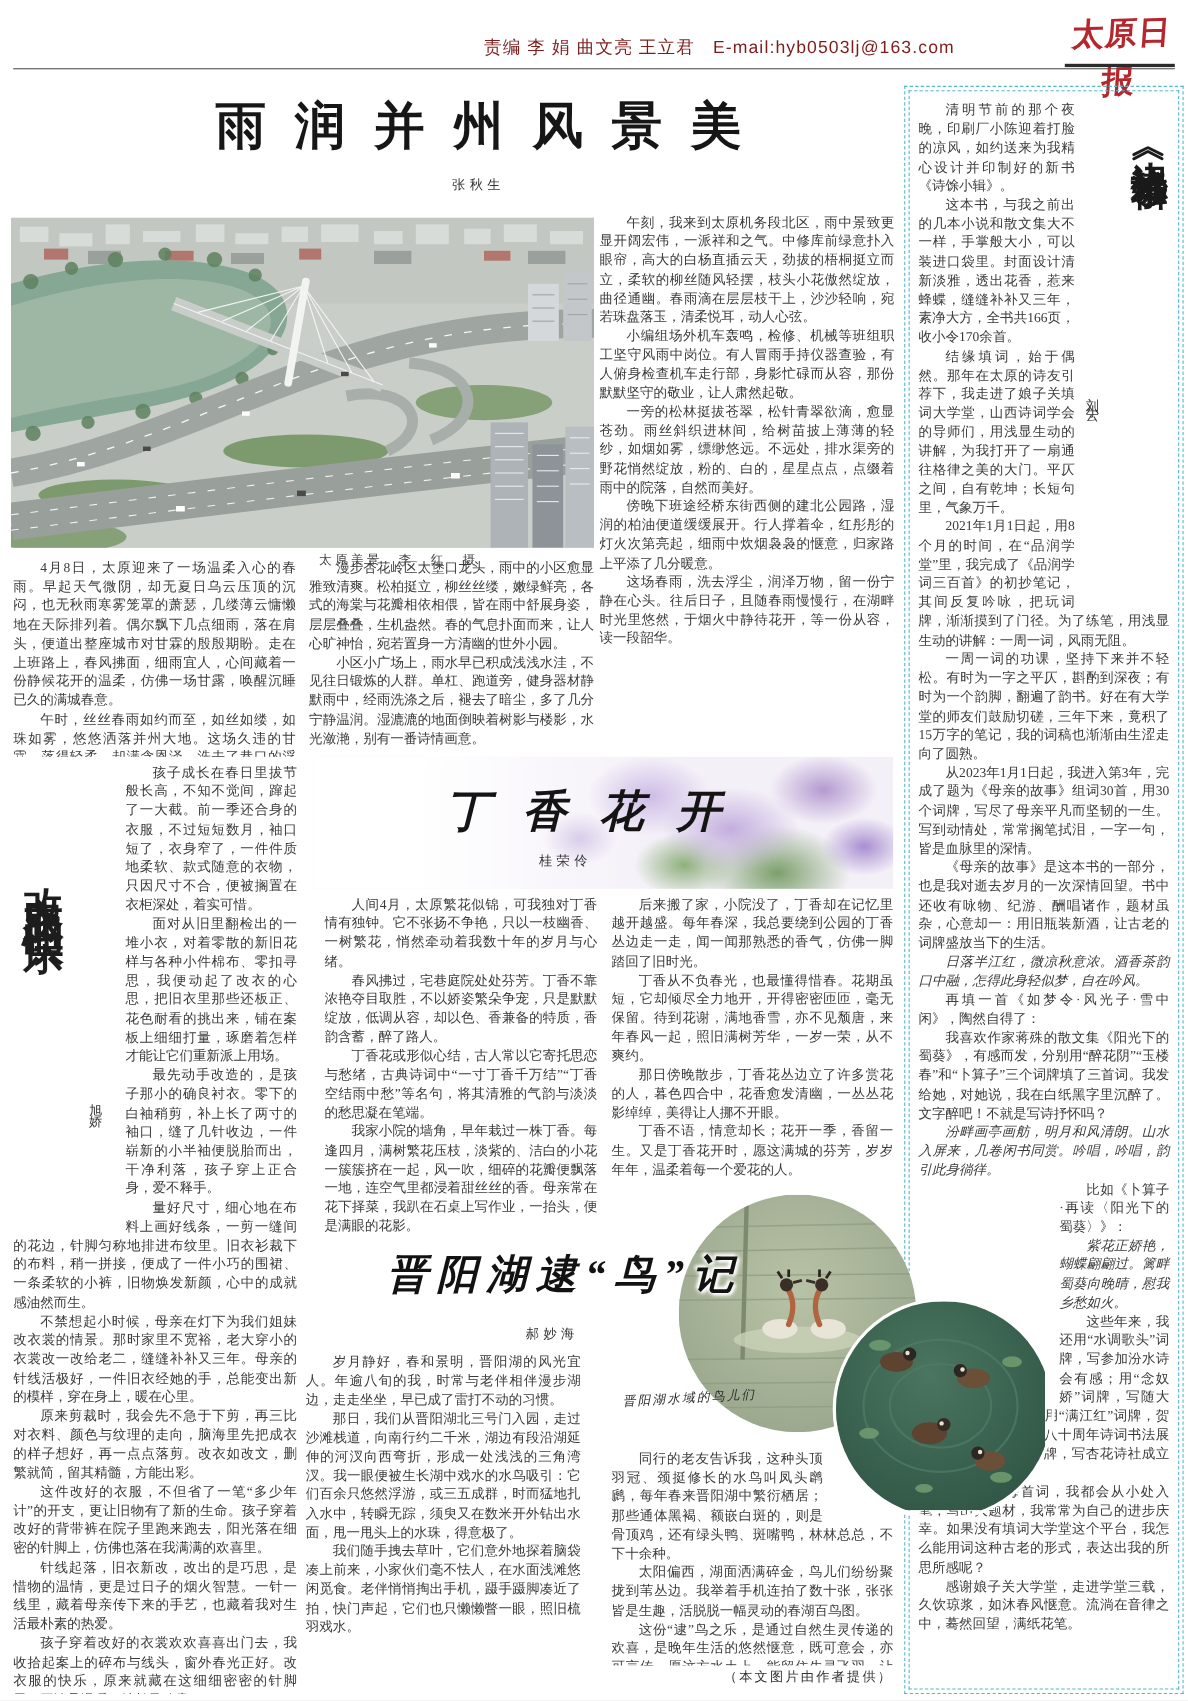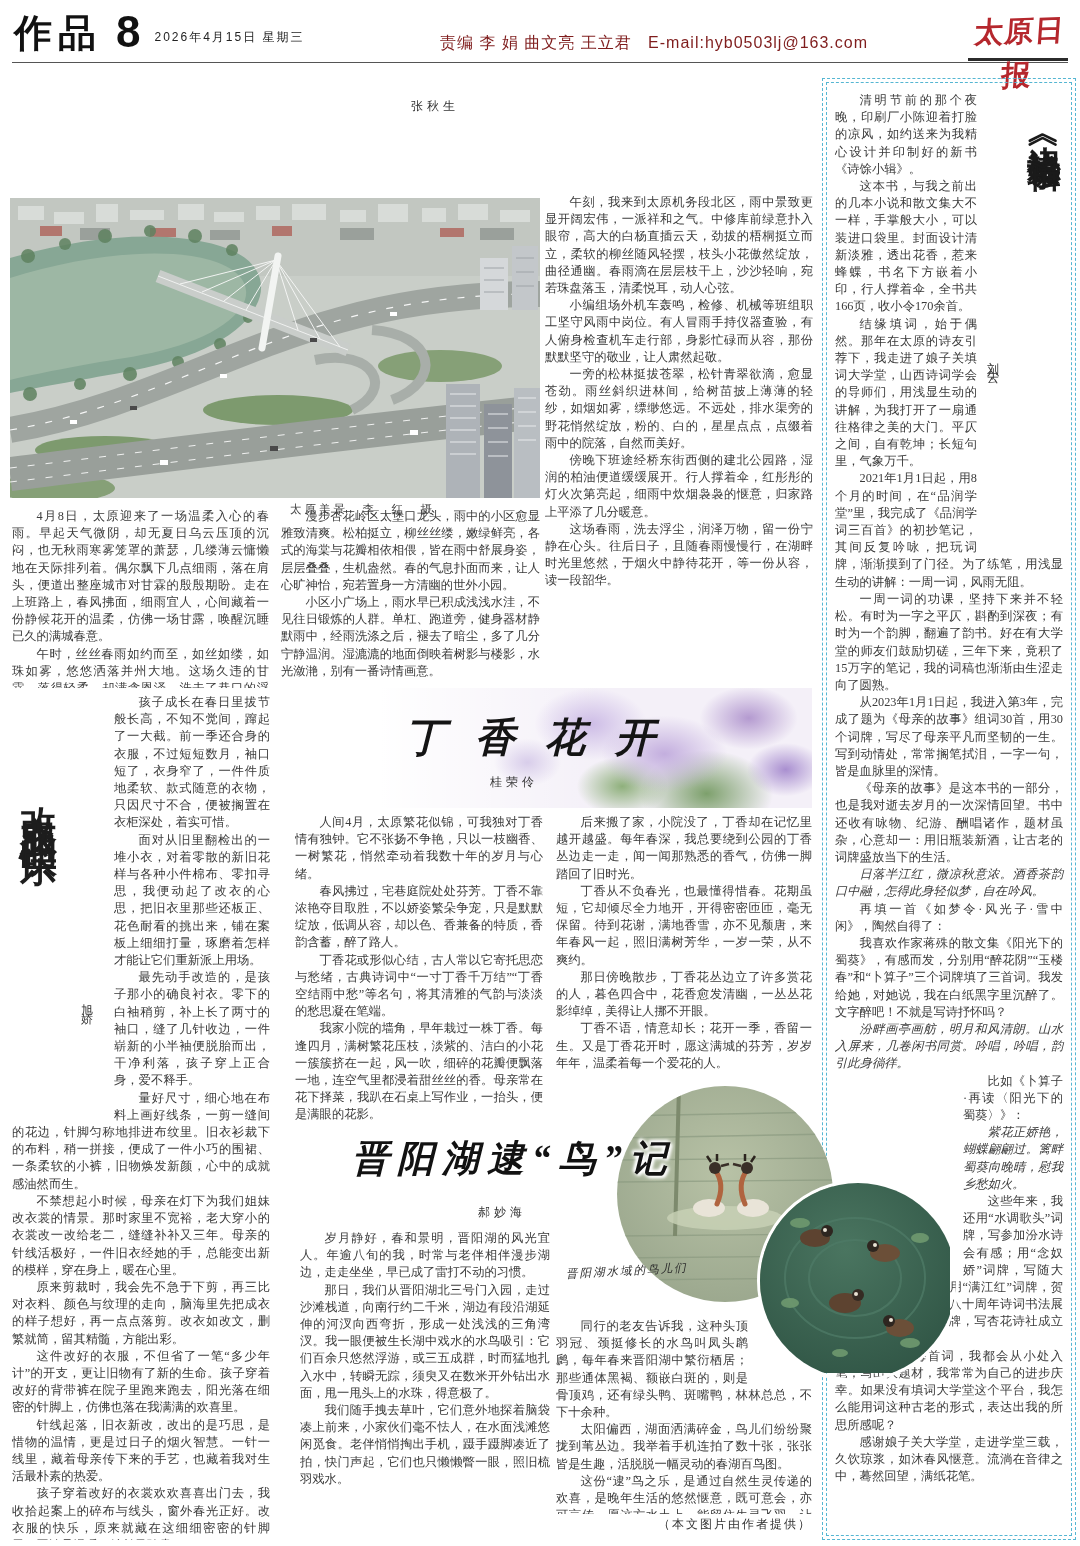--- a/index.html
+++ b/index.html
@@ -57,21 +57,21 @@
   
   #bird-title{left:352px;top:1134px;width:460px;font-size:37px;font-weight:700;font-style:italic;
               color:#121212;letter-spacing:8px;z-index:6;
               text-shadow:0 0 4px #fff,0 0 6px #fff,2px 2px 3px #fff,-2px -2px 3px #fff;}
   #bird-author{left:478px;top:1204px;z-index:6;text-shadow:0 0 4px #fff;}
   .photo-circle{border-radius:50%;overflow:hidden;}
   #bird-circle1{left:617px;top:1086px;width:216px;height:216px;z-index:2;}
   #bird-circle2{left:757px;top:1180px;width:196px;height:196px;z-index:5;border:3px solid #fff;}
   #bird-caption{left:566px;top:1262px;width:180px;font-size:11.5px;font-style:italic;color:#2c2c2c;
                 transform:rotate(-3deg);z-index:6;letter-spacing:2px;}
-  #b-colA{left:300px;top:1230px;width:250px;height:310px;}
+  #b-colA{left:278px;top:1230px;width:250px;height:310px;}
   #b-colB{left:556px;top:1318px;width:256px;height:196px;}
   #b-spacer{float:right;width:64px;height:62px;}
   #bird-note{left:556px;top:1516px;width:256px;text-align:right;font-size:12px;letter-spacing:2px;color:#333;}
   
   #poetry{left:822px;top:78px;width:252px;height:1460px;border:1px dashed #55b6d2;z-index:1;}
   #poetry-inner{position:absolute;inset:3px;border:1px dashed #55b6d2;padding:9px 8px;overflow:hidden;}
   #poetry-titlebox{float:right;width:86px;height:452px;position:relative;}
   #poetry-title{position:absolute;right:2px;top:28px;font-size:33px;font-weight:600;color:#1a1a1a;
                 line-height:1.08;letter-spacing:2px;text-orientation:mixed;}
   #poetry-author{position:absolute;right:62px;top:260px;font-size:12px;letter-spacing:6px;color:#333;}
@@ -79,34 +79,30 @@
   #poetry-spacer{float:left;width:128px;height:198px;}
   
   svg{display:block;}
 </style>
 </head>
 <body>
 
 <div id="page">
 
   <div class="abs" id="header">
-    <div class="hdr-left">
-      <span class="sec-label">作品</span>
-      <span class="page-num">8</span>
-      <span class="hdr-date">2026年4月15日  星期三</span>
-    </div>
     <div class="hdr-right">
       <span>责编  李  娟  曲文亮  王立君</span>&nbsp;&nbsp;
       <span>E-mail:hyb0503lj@163.com</span>
     </div>
     <div id="masthead">太原日报</div>
     <div id="masthead-rule"></div>
   </div>
 
   <div class="abs" id="main-title-block">
+    <h1 id="main-title">雨润并州风景美</h1>
     <div class="byline" id="main-author">张秋生</div>
   </div>
 
   <div class="abs" id="photo">
     <svg width="530" height="300" viewBox="0 0 530 300">
       <rect width="530" height="300" fill="#c9cec8"></rect>
 
       <rect x="0" y="0" width="530" height="78" fill="#c2c7c1"></rect>
       <g fill="#d8dcd8">
         <rect x="8" y="8" width="26" height="14"></rect>
@@ -375,21 +371,21 @@
   </div>
   <div class="abs" id="bird-note">（本文图片由作者提供）</div>
 
   <div class="abs" id="poetry">
     <div id="poetry-inner">
       <div id="poetry-titlebox">
         <div class="vert" id="poetry-title">小记《诗馀小辑》</div>
         <div class="vert" id="poetry-author">刘小云</div>
       </div>
       <p class="para">清明节前的那个夜晚，印刷厂小陈迎着打脸的凉风，如约送来为我精心设计并印制好的新书《诗馀小辑》。</p>
-      <p class="para">这本书，与我之前出的几本小说和散文集大不一样，手掌般大小，可以装进口袋里。封面设计清新淡雅，透出花香，惹来蜂蝶，书名下方嵌着小印，行人撑着伞，全书共166页，收小令170余首。</p>
+      <p class="para">这本书，与我之前出的几本小说和散文集大不一样，手掌般大小，可以装进口袋里。封面设计清新淡雅，透出花香，惹来蜂蝶，缝缝补补又三年，素净大方，全书共166页，收小令170余首。</p>
       <p class="para">结缘填词，始于偶然。那年在太原的诗友引荐下，我走进了娘子关填词大学堂，山西诗词学会的导师们，用浅显生动的讲解，为我打开了一扇通往格律之美的大门。平仄之间，自有乾坤；长短句里，气象万千。</p>
       <p class="para">2021年1月1日起，用8个月的时间，在“品润学堂”里，我完成了《品润学词三百首》的初抄笔记，其间反复吟咏，把玩词牌，渐渐摸到了门径。为了练笔，用浅显生动的讲解：一周一词，风雨无阻。</p>
       <p class="para">一周一词的功课，坚持下来并不轻松。有时为一字之平仄，斟酌到深夜；有时为一个韵脚，翻遍了韵书。好在有大学堂的师友们鼓励切磋，三年下来，竟积了15万字的笔记，我的词稿也渐渐由生涩走向了圆熟。</p>
       <p class="para">从2023年1月1日起，我进入第3年，完成了题为《母亲的故事》组词30首，用30个词牌，写尽了母亲平凡而坚韧的一生。写到动情处，常常搁笔拭泪，一字一句，皆是血脉里的深情。</p>
       <p class="para">《母亲的故事》是这本书的一部分，也是我对逝去岁月的一次深情回望。书中还收有咏物、纪游、酬唱诸作，题材虽杂，心意却一：用旧瓶装新酒，让古老的词牌盛放当下的生活。</p>
       <p class="para poem">日落半江红，微凉秋意浓。酒香茶韵口中融，怎得此身轻似梦，自在吟风。</p>
       <p class="para">再填一首《如梦令·风光子·雪中闲》，陶然自得了：</p>
       <p class="para">我喜欢作家蒋殊的散文集《阳光下的蜀葵》，有感而发，分别用“醉花阴”“玉楼春”和“卜算子”三个词牌填了三首词。我发给她，对她说，我在白纸黑字里沉醉了。文字醉吧！不就是写诗抒怀吗？</p>
       <p class="para poem">汾畔画亭画舫，明月和风清朗。山水入屏来，几卷闲书同赏。吟唱，吟唱，韵引此身徜徉。</p>
       <div id="poetry-spacer"></div>

